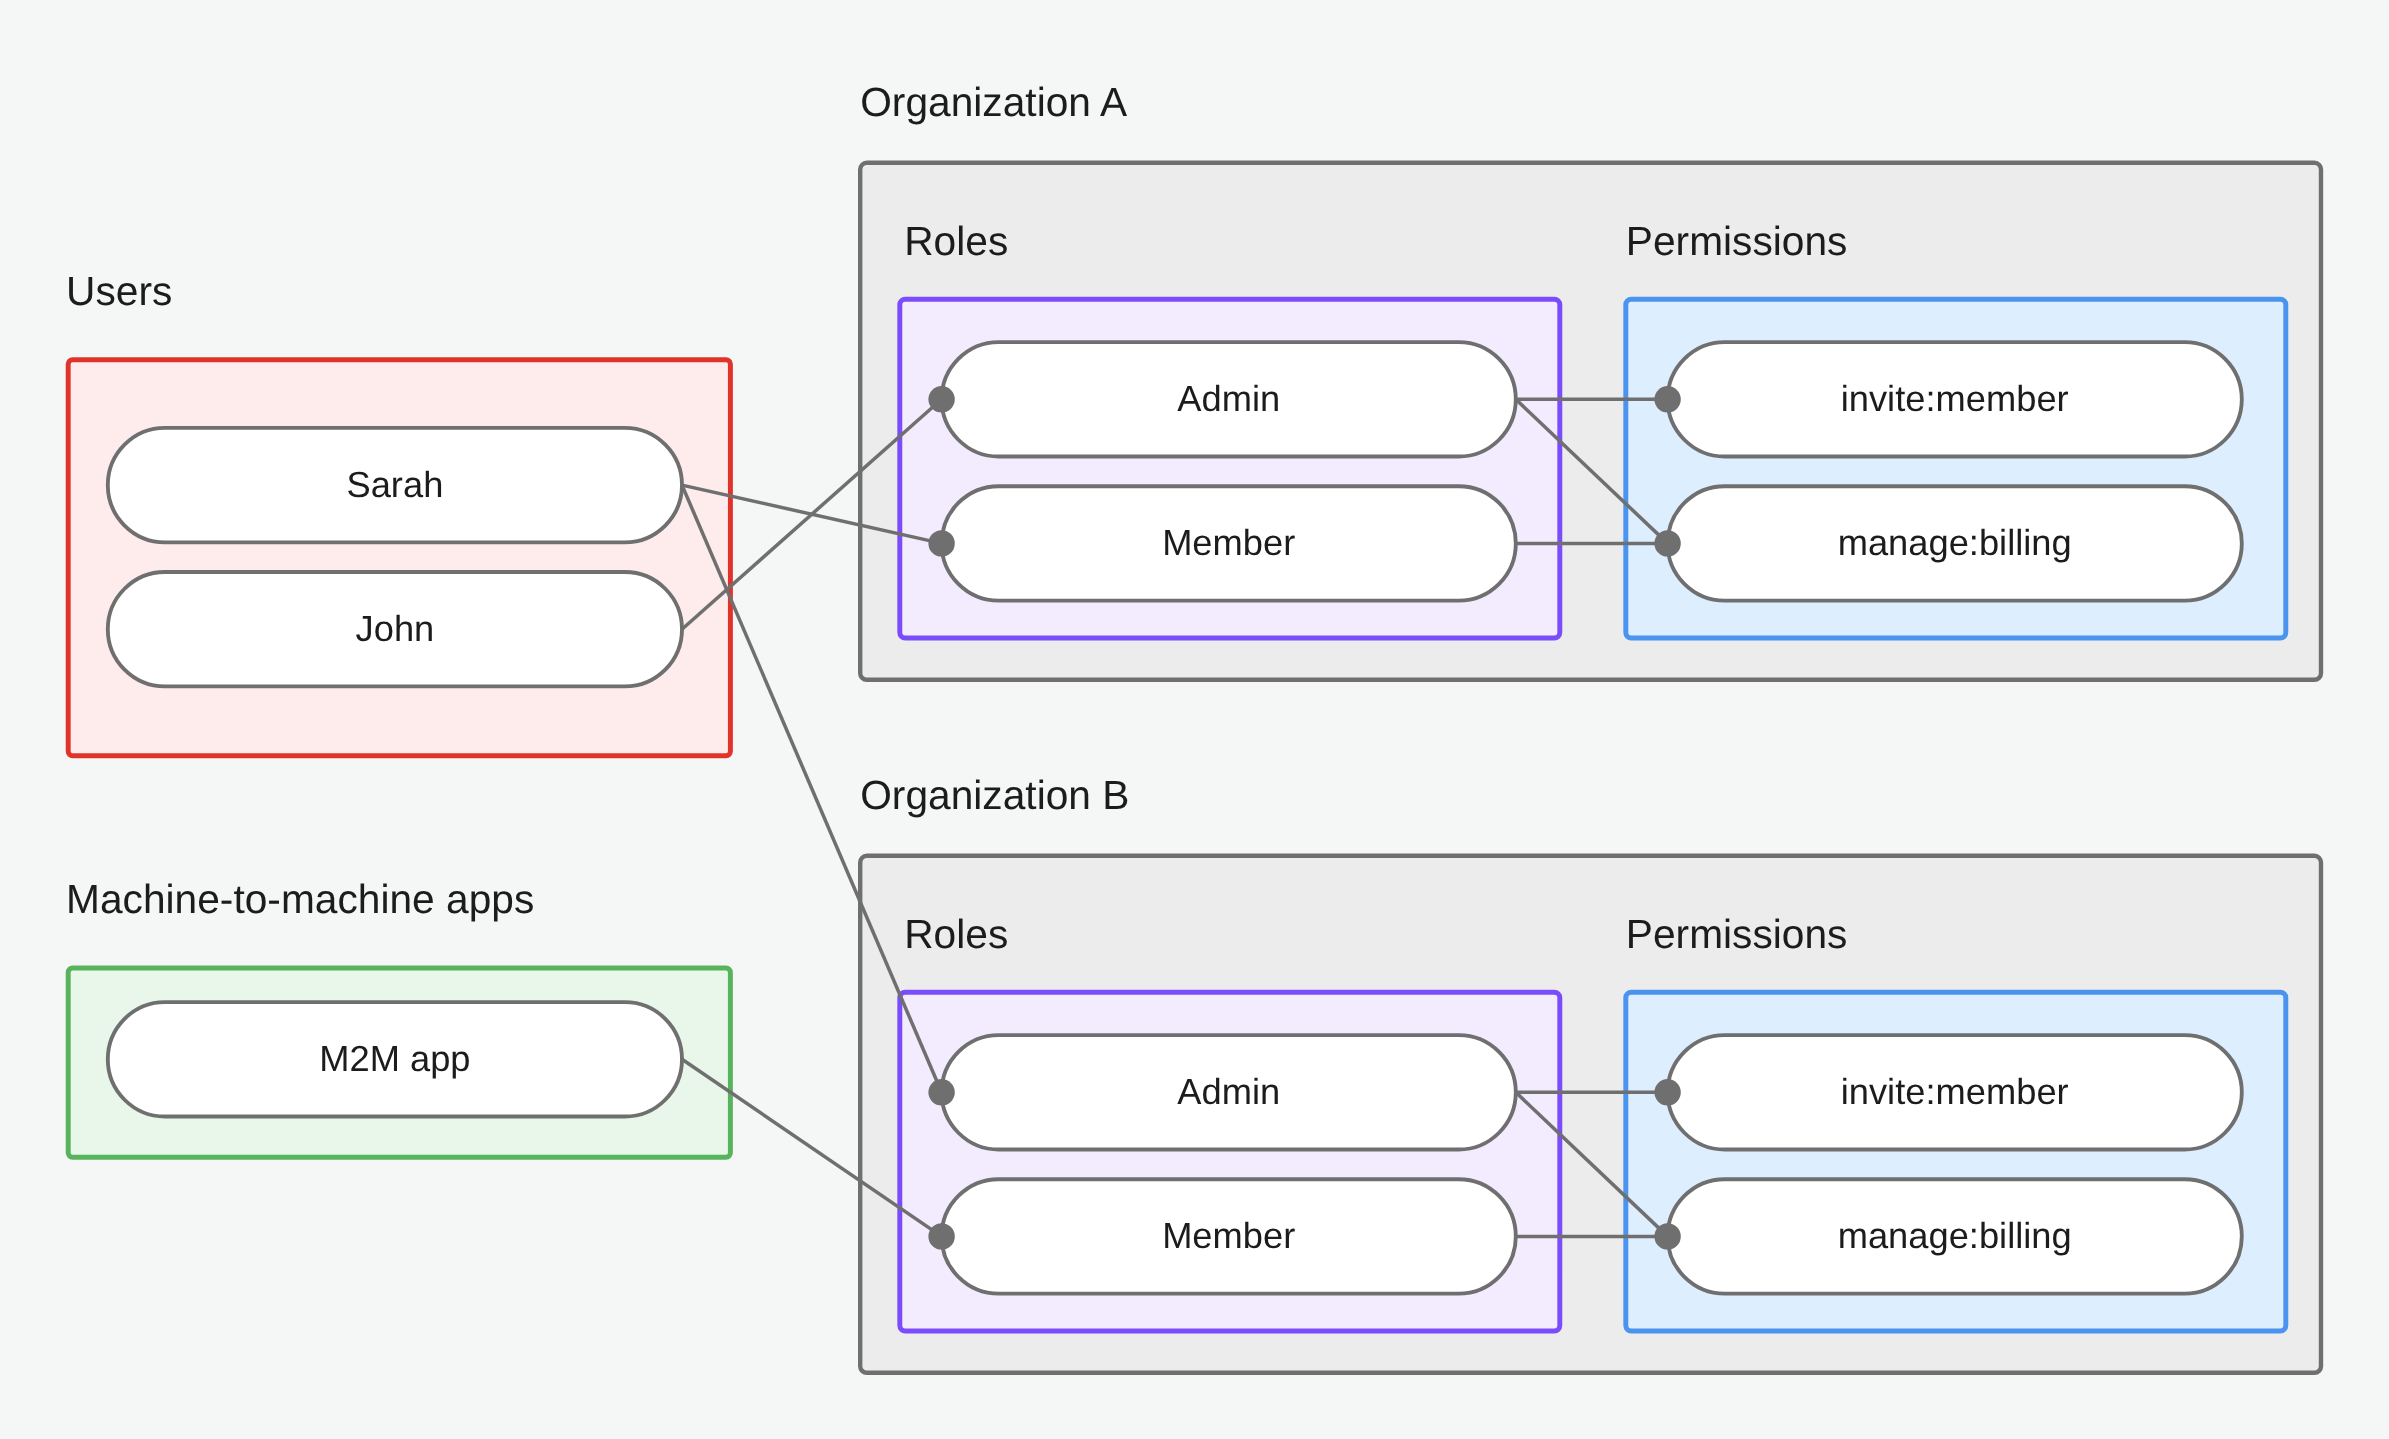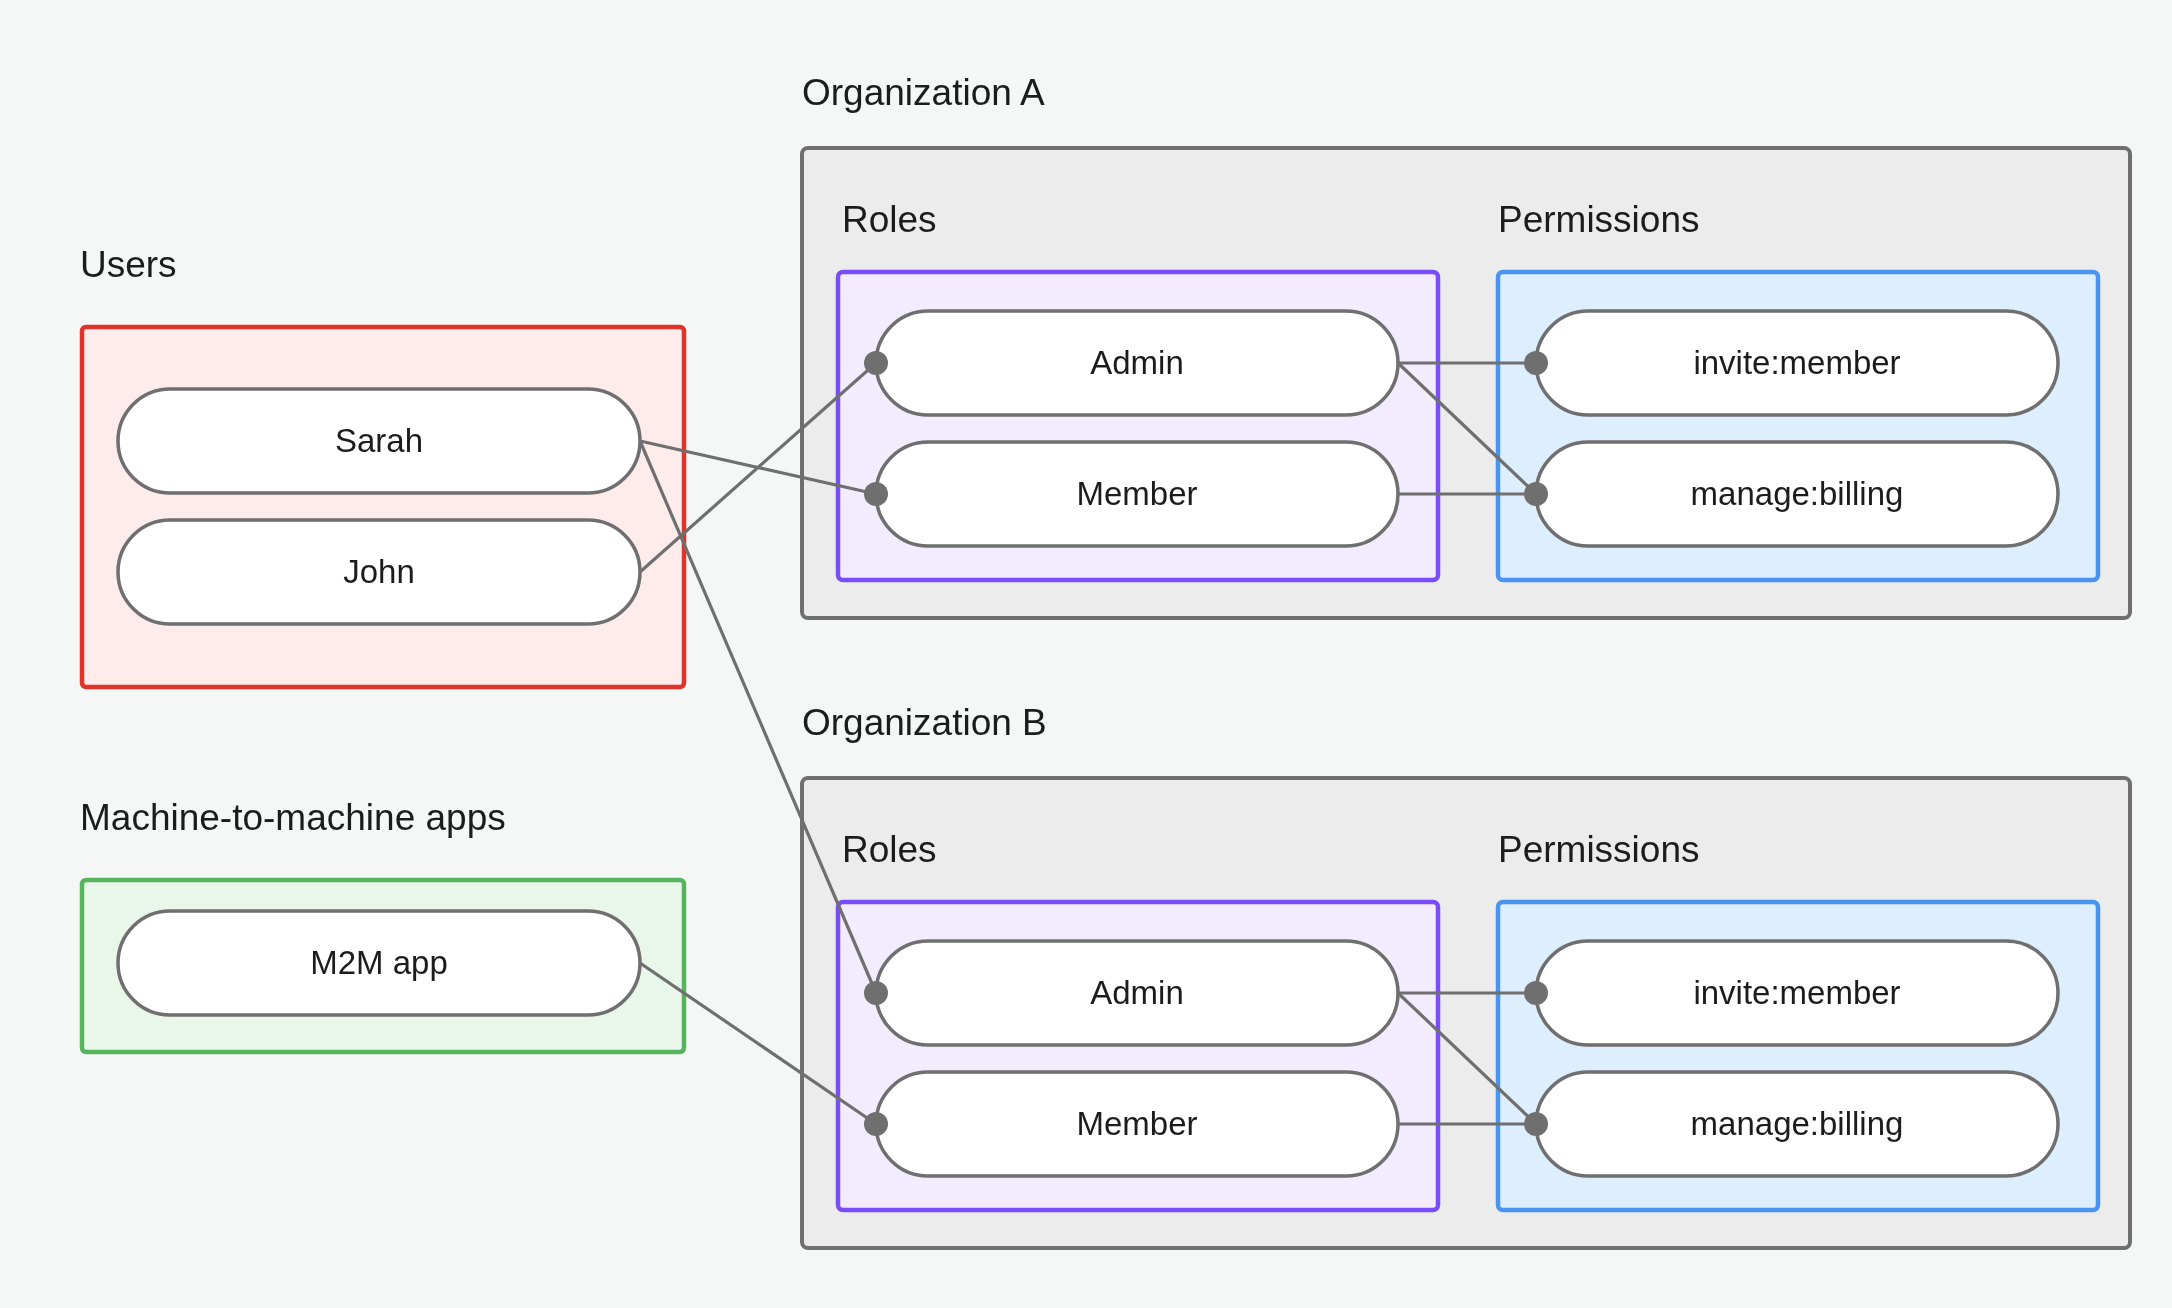--- a/index.html
+++ b/index.html
@@ -10,21 +10,20 @@
   body {
     width: 2172px;
     height: 1308px;
     font-family: "Liberation Sans", sans-serif;
     overflow: hidden;
   }
   #diagram-root {
     position: relative;
     width: 2100px;
     height: 1308px;
-    padding-left: 20px;
   }
   svg#diagram {
     display: block;
     width: 2172px;
     height: 1308px;
   }
   .group-title {
     font-family: "Liberation Sans", sans-serif;
     font-size: 37px;
     fill: #1c1c1c;

